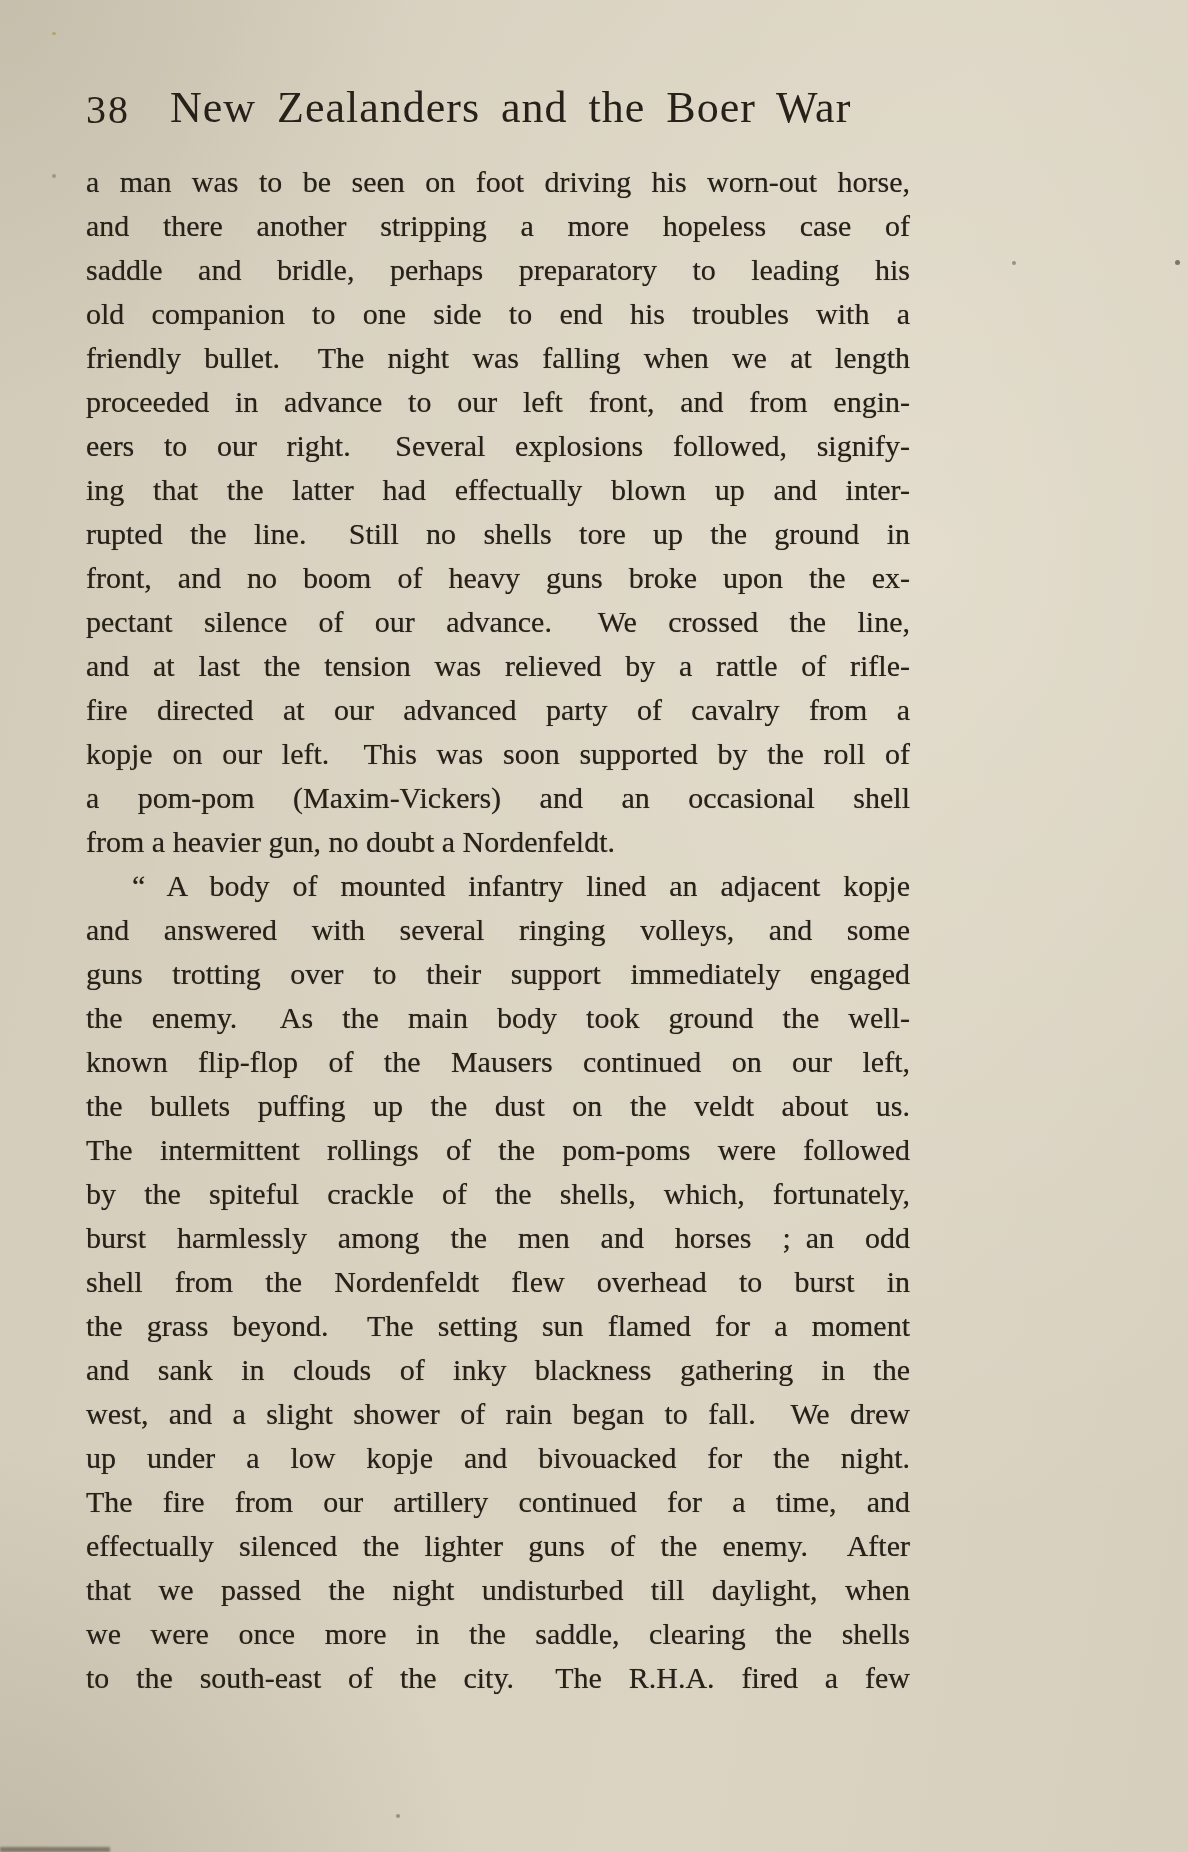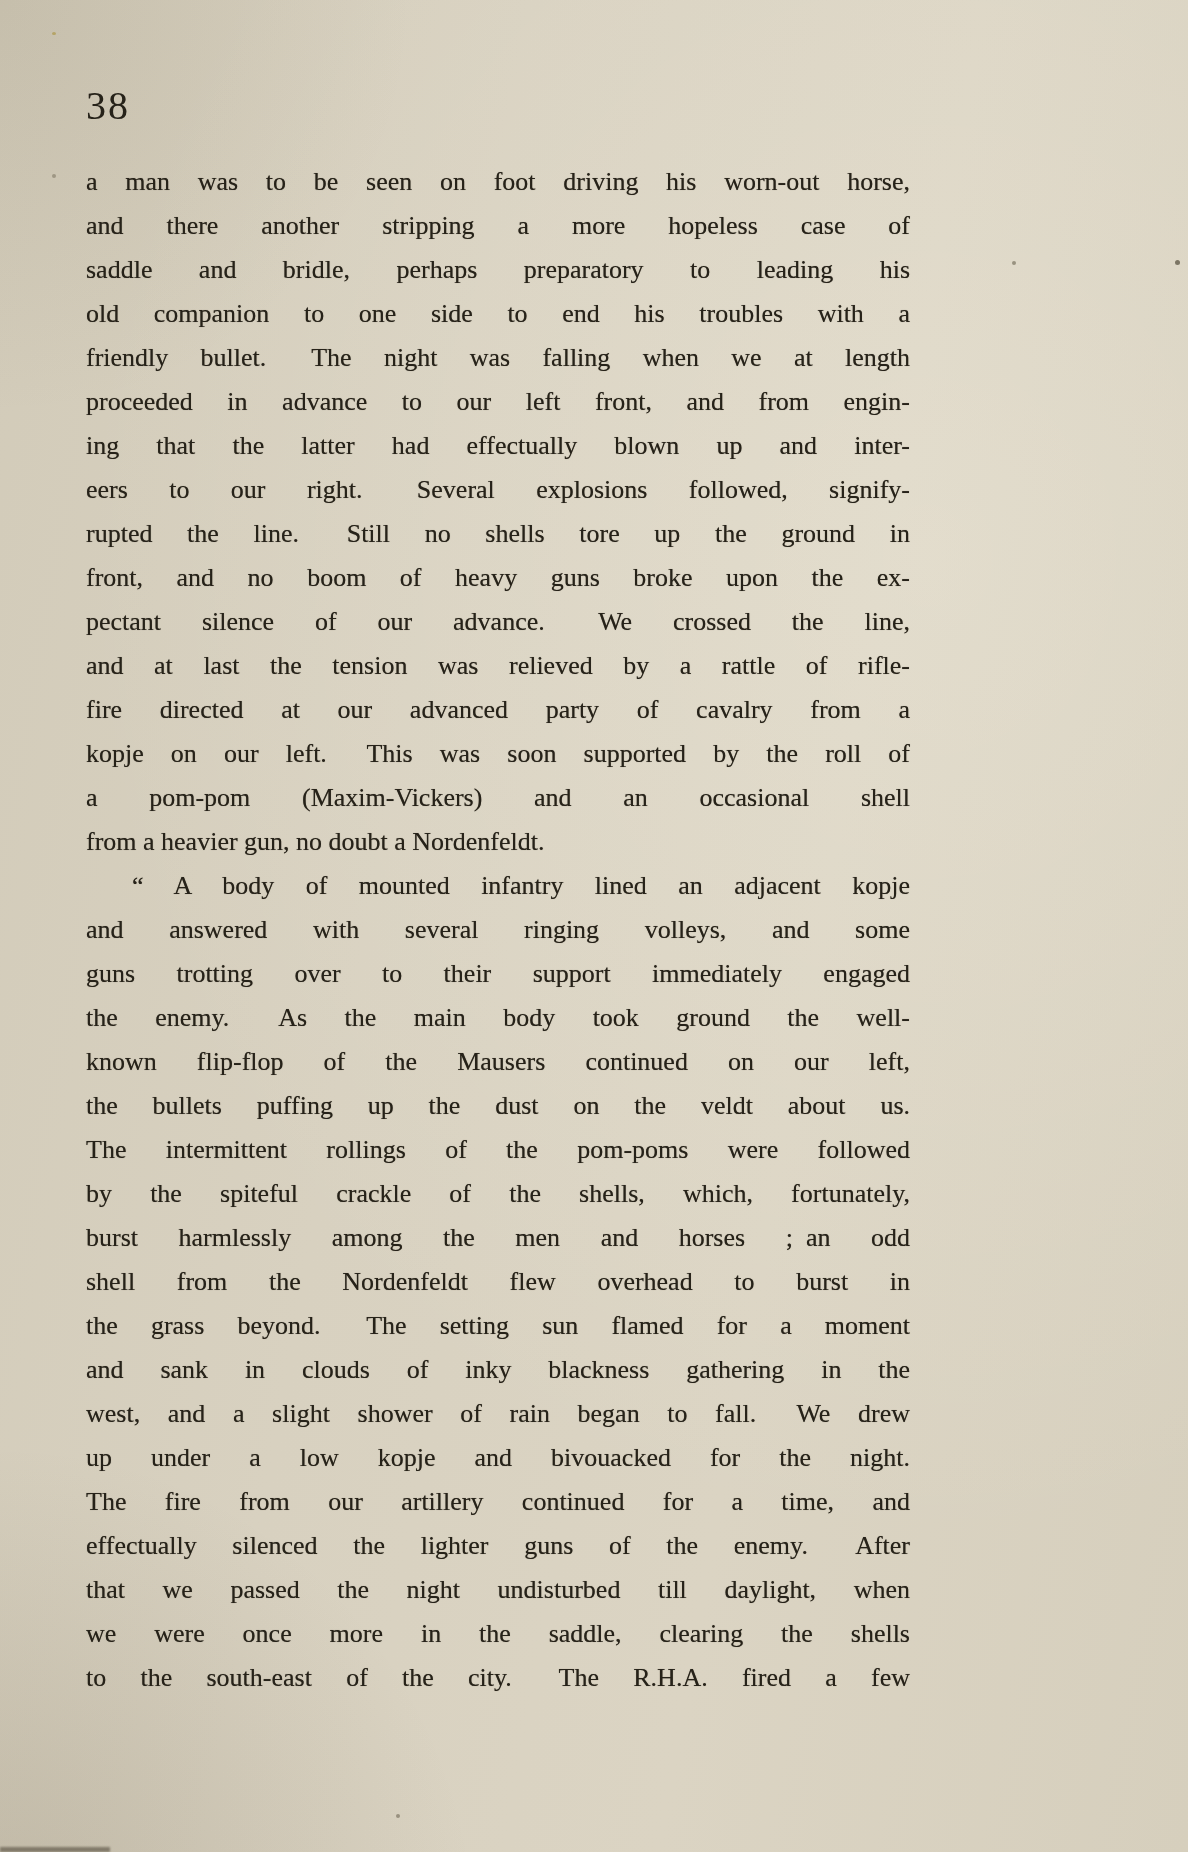--- a/index.html
+++ b/index.html
@@ -37,21 +37,21 @@
     font-size: 44px;
     margin-left: 40px;
     word-spacing: 9px;
     letter-spacing: 1px;
   }
   .body-text {
     position: absolute;
     left: 86px;
     top: 160px;
     width: 824px;
-    font-size: 26px;
+    font-size: 30px;
     line-height: 44px;
     text-shadow: 0 0 0.7px rgba(35, 28, 15, 0.55);
   }
   .paragraph { margin: 0; }
   .line {
     text-align: justify;
     text-align-last: justify;
   }
   .line.last-left { text-align-last: left; }
   .line.indent-first { text-indent: 46px; }
@@ -73,32 +73,33 @@
     filter: blur(1px);
   }
 </style>
 </head>
 <body>
 
 <div class="page">
 
   <div class="header">
     <span class="page-number">38</span>
+    <span class="running-title">New Zealanders and the Boer War</span>
   </div>
 
   <div class="body-text">
     <div class="paragraph">
         <div class="line">a man was to be seen on foot driving his worn-out horse,</div>
         <div class="line">and there another stripping a more hopeless case of</div>
         <div class="line">saddle and bridle, perhaps preparatory to leading his</div>
         <div class="line">old companion to one side to end his troubles with a</div>
         <div class="line">friendly bullet.  The night was falling when we at length</div>
         <div class="line">proceeded in advance to our left front, and from engin-</div>
+        <div class="line">eers to our right.  Several explosions followed, signify-</div>
         <div class="line">ing that the latter had effectually blown up and inter-</div>
-        <div class="line">eers to our right.  Several explosions followed, signify-</div>
         <div class="line">rupted the line.  Still no shells tore up the ground in</div>
         <div class="line">front, and no boom of heavy guns broke upon the ex-</div>
         <div class="line">pectant silence of our advance.  We crossed the line,</div>
         <div class="line">and at last the tension was relieved by a rattle of rifle-</div>
         <div class="line">fire directed at our advanced party of cavalry from a</div>
         <div class="line">kopje on our left.  This was soon supported by the roll of</div>
         <div class="line">a pom-pom (Maxim-Vickers) and an occasional shell</div>
         <div class="line last-left">from a heavier gun, no doubt a Nordenfeldt.</div>
       </div>
     <div class="paragraph">

